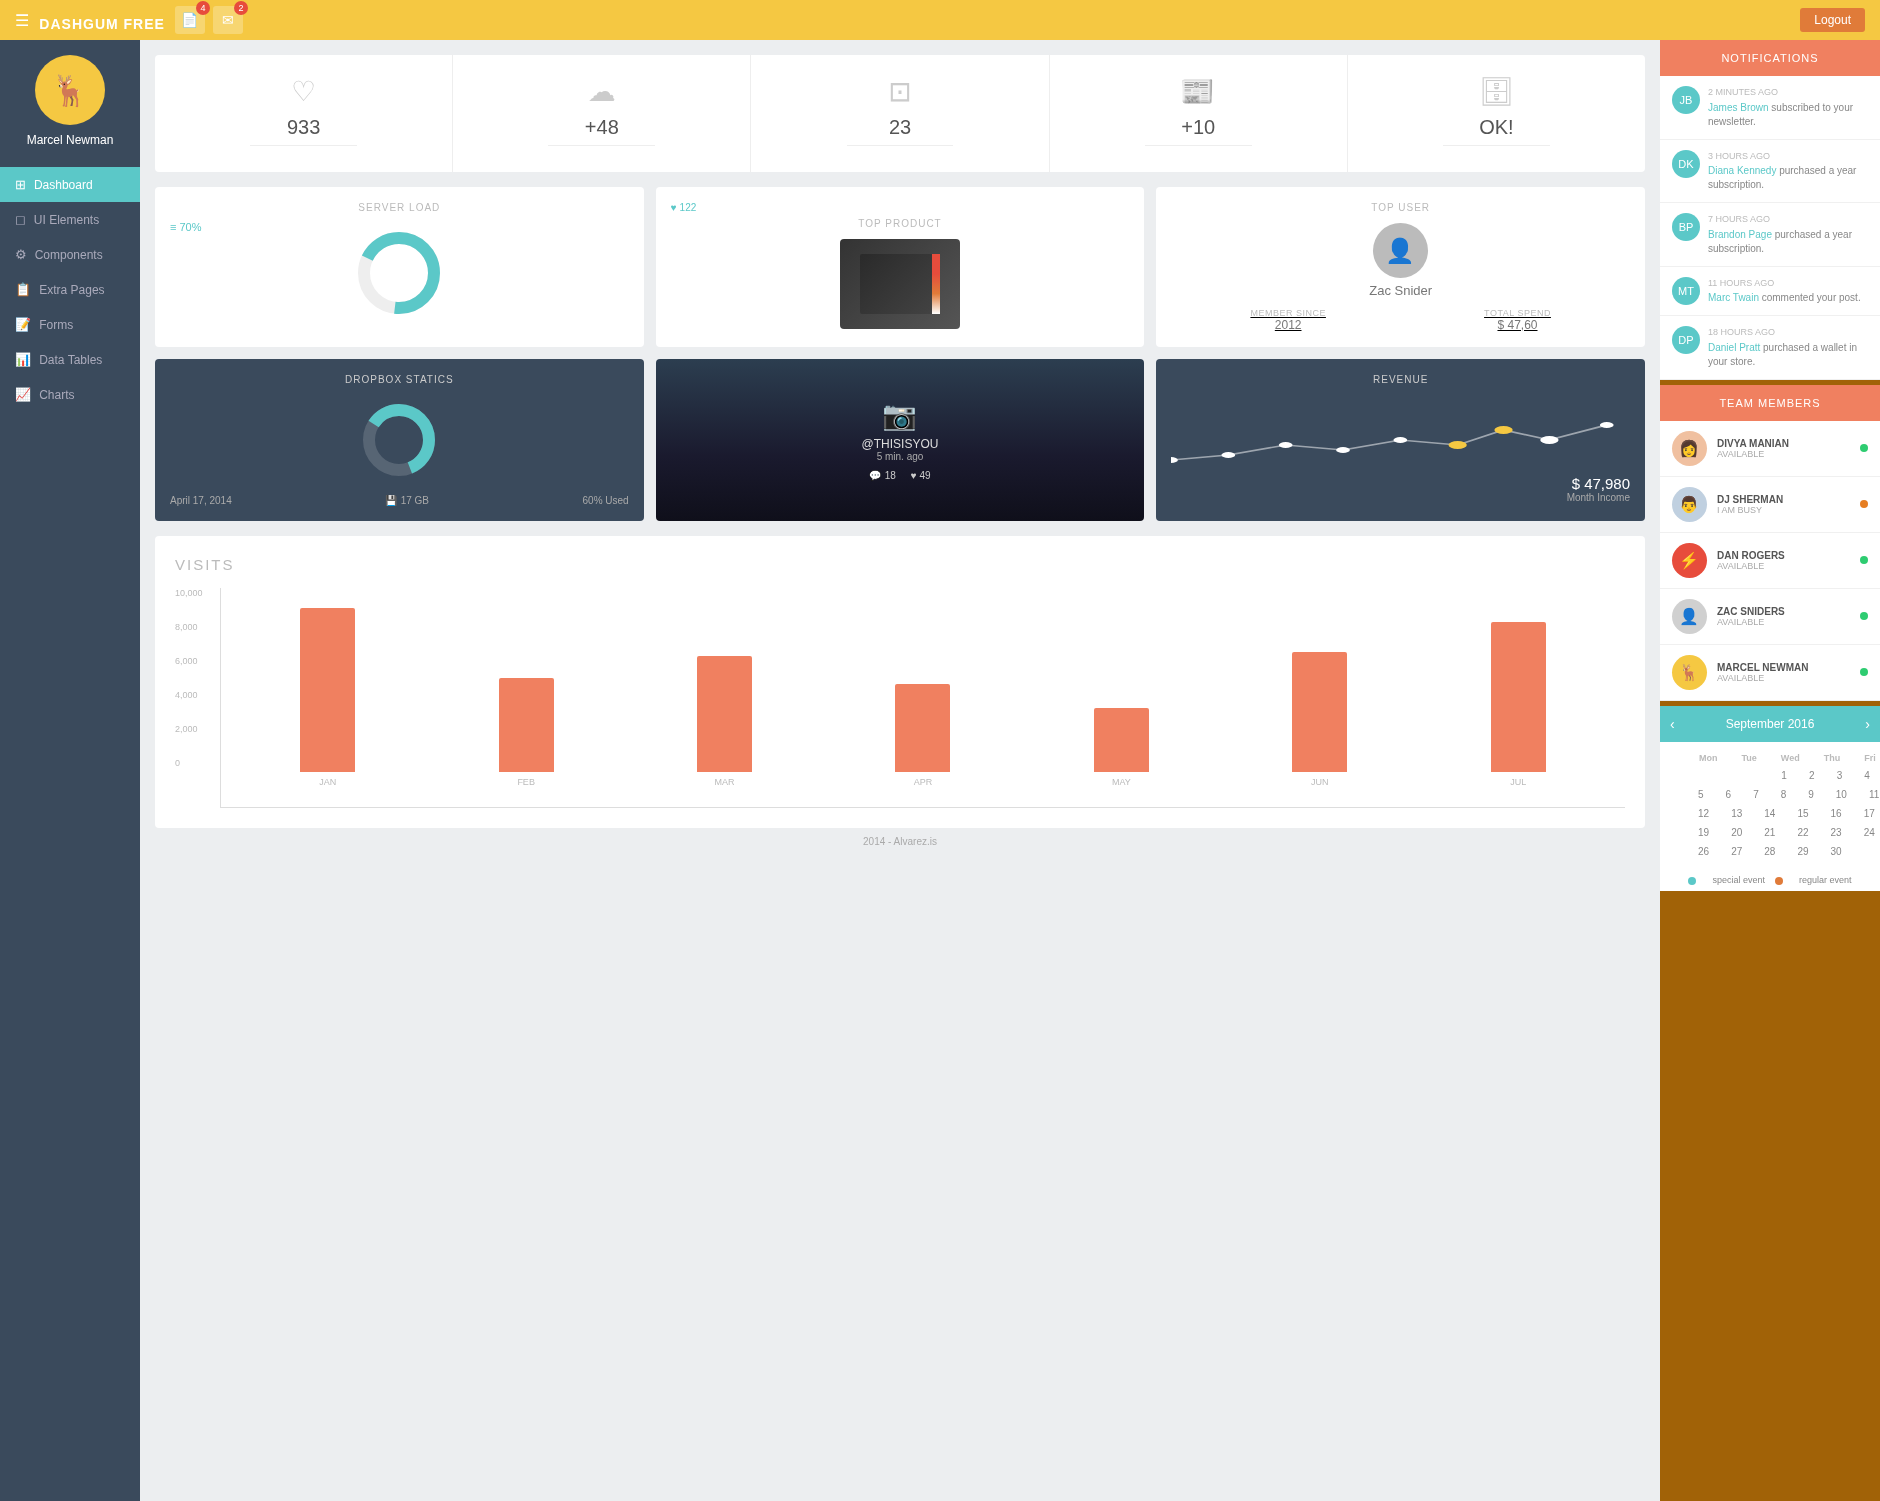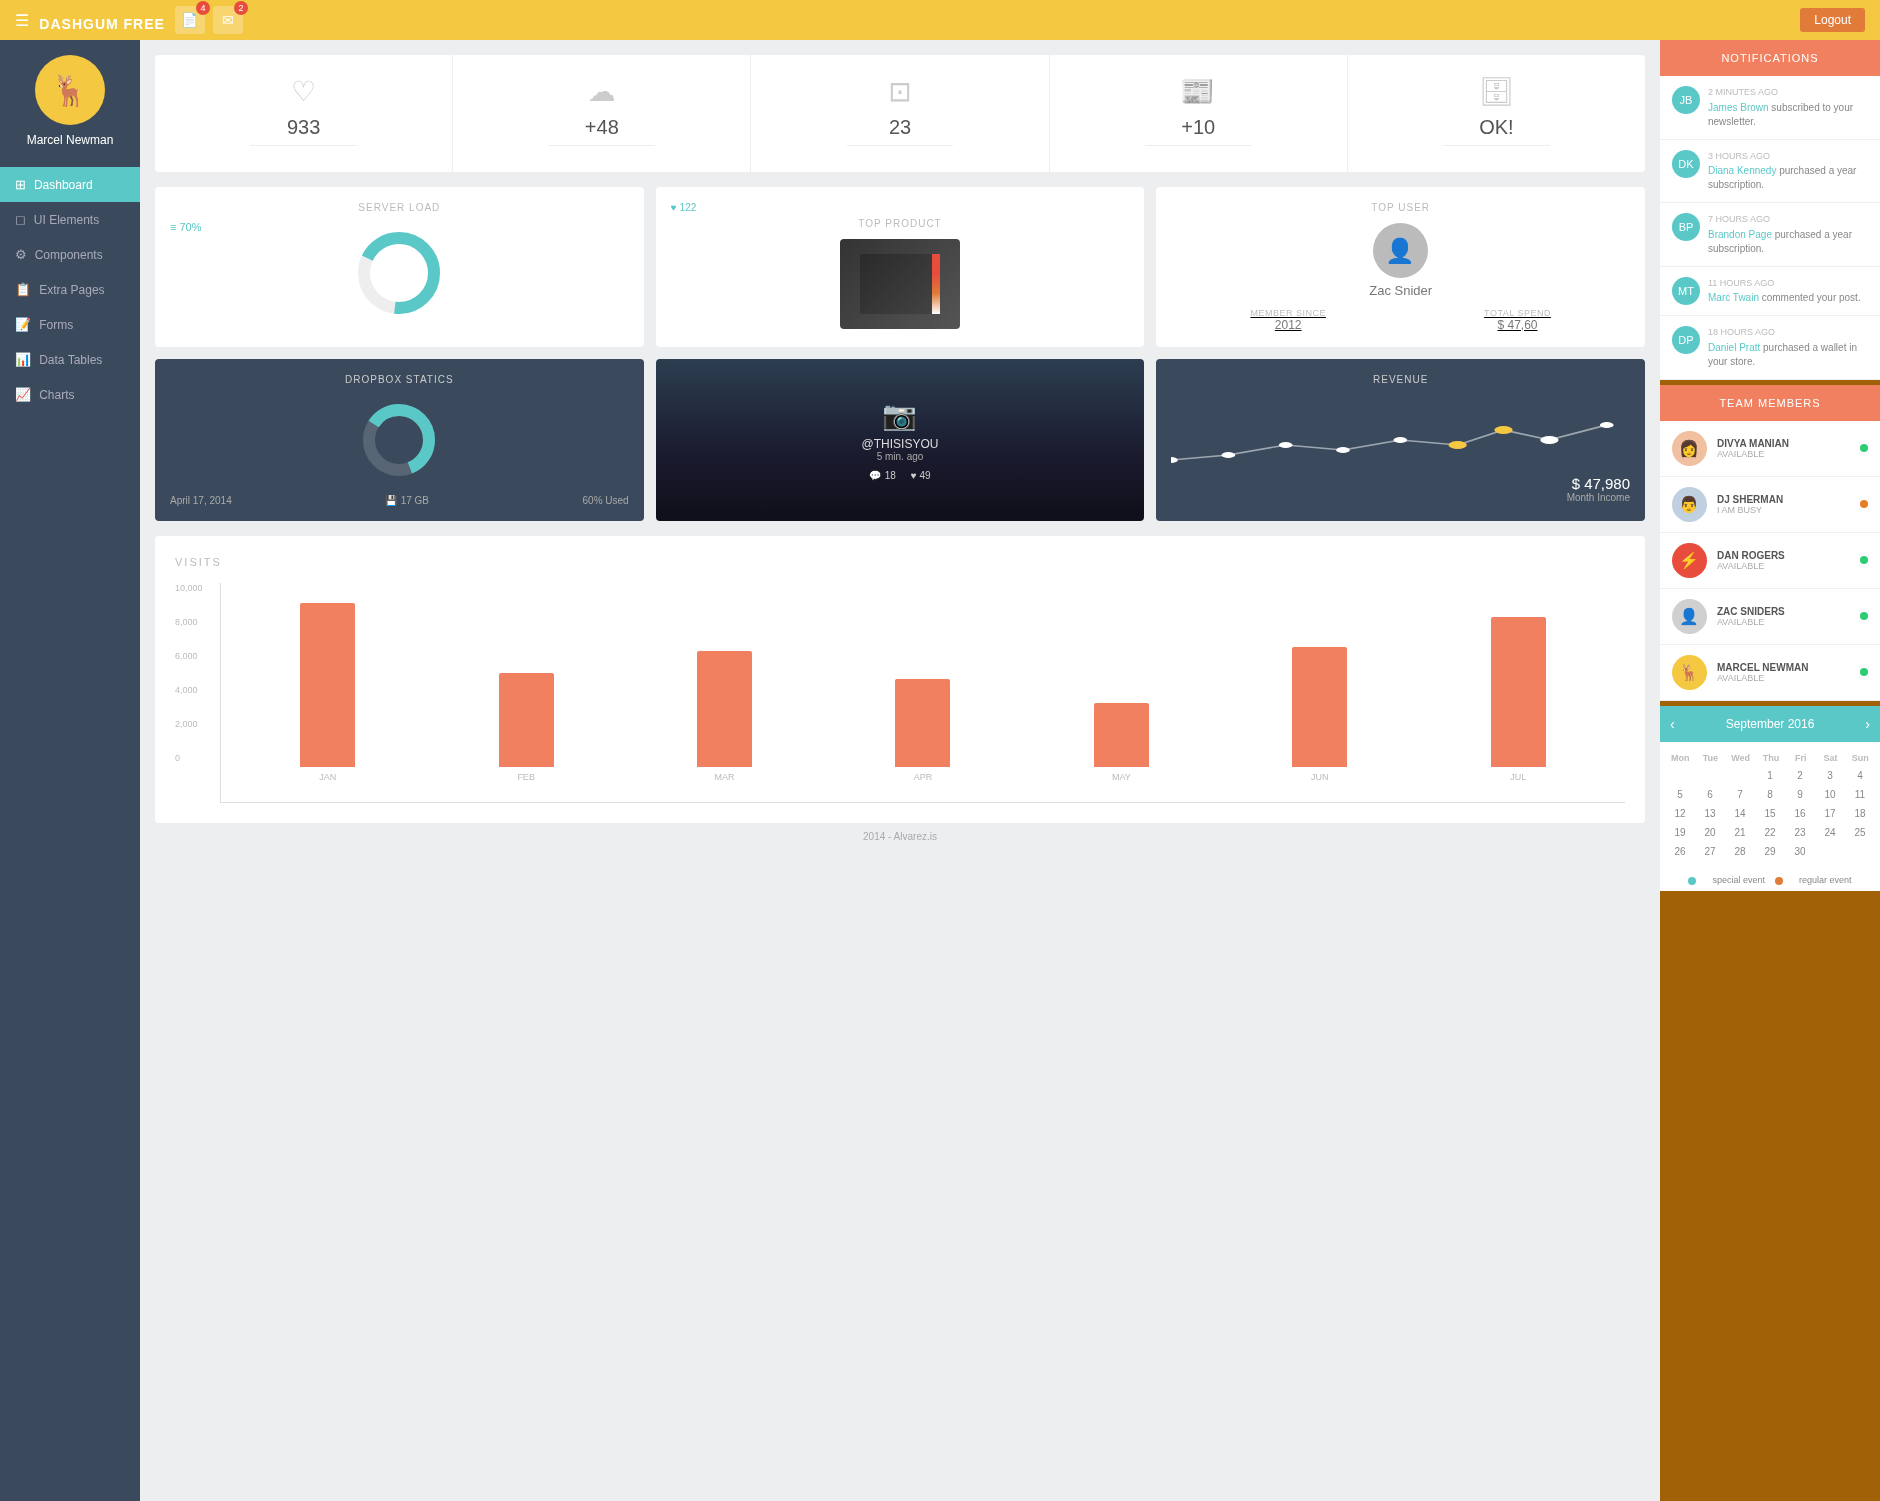--- a/index.html
+++ b/index.html
@@ -81,21 +81,21 @@
     .instagram-stats { display: flex; gap: 15px; font-size: 10px; color: #ccc; }
 
     
     .revenue-chart { height: 80px; position: relative; }
     .revenue-footer { text-align: right; }
     .revenue-amount { font-size: 15px; color: #fff; }
     .revenue-label { font-size: 10px; color: #aaa; }
 
     
     .visits-section { background: #fff; border-radius: 4px; padding: 20px; }
-    .visits-title { font-size: 11px; color: #bbb; letter-spacing: 2px; text-transform: uppercase; margin-bottom: 15px; }
+    .visits-title { font-size: 15px; color: #bbb; letter-spacing: 2px; text-transform: uppercase; margin-bottom: 15px; }
     .bar-group { flex: 1; display: flex; flex-direction: column; align-items: center; justify-content: flex-end; }
     .bar { width: 55px; background: #f08060; border-radius: 2px 2px 0 0; }
     .bar-label { font-size: 9px; color: #bbb; margin-top: 5px; }
     .y-label { font-size: 9px; color: #bbb; }
 
     
     .right-panel { width: 220px; flex-shrink: 0; overflow-y: auto; background: #a16207; }
 
     
     .notif-header { background: #f08060; color: #fff; padding: 12px; text-align: center; font-size: 11px; letter-spacing: 1px; text-transform: uppercase; }
@@ -116,21 +116,21 @@
     .team-status { font-size: 9px; color: #aaa; text-transform: uppercase; }
     .status-dot { width: 8px; height: 8px; border-radius: 50%; flex-shrink: 0; }
     .status-green { background: #2ecc71; }
     .status-orange { background: #e67e22; }
 
     
     .calendar { background: #fff; margin-top: 5px; }
     .cal-header { background: #5bc8c8; color: #fff; padding: 10px; display: flex; align-items: center; justify-content: space-between; font-size: 12px; }
     .cal-nav { cursor: pointer; font-size: 14px; color: #fff; }
     .cal-grid { padding: 8px; }
-    .cal-days { display: grid; grid-template-columns: repeat(7, 1fr); gap: 6px; }
+    .cal-days { display: grid; grid-template-columns: repeat(7, 1fr); gap: 18px; margin-left: 28px; }
     .cal-day-header { text-align: center; font-size: 9px; color: #bbb; padding: 3px; font-weight: bold; }
     .cal-day { text-align: center; font-size: 10px; color: #888; padding: 4px 2px; cursor: pointer; }
     .cal-legend { display: flex; gap: 10px; padding: 6px 8px; justify-content: center; }
     .legend-item { display: flex; align-items: flex-end; gap: 16px; font-size: 9px; color: #888; }
     .legend-dot { width: 8px; height: 8px; border-radius: 50%; }
 
     .footer { text-align: center; padding: 8px; font-size: 10px; color: #aaa; background: #eceef0; }
 
     
     .revenue-svg { width: 100%; height: 80px; }

